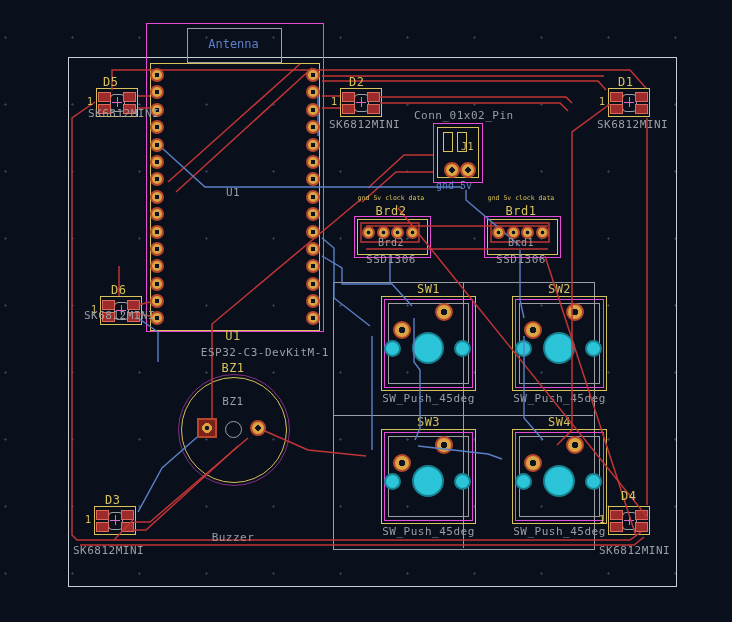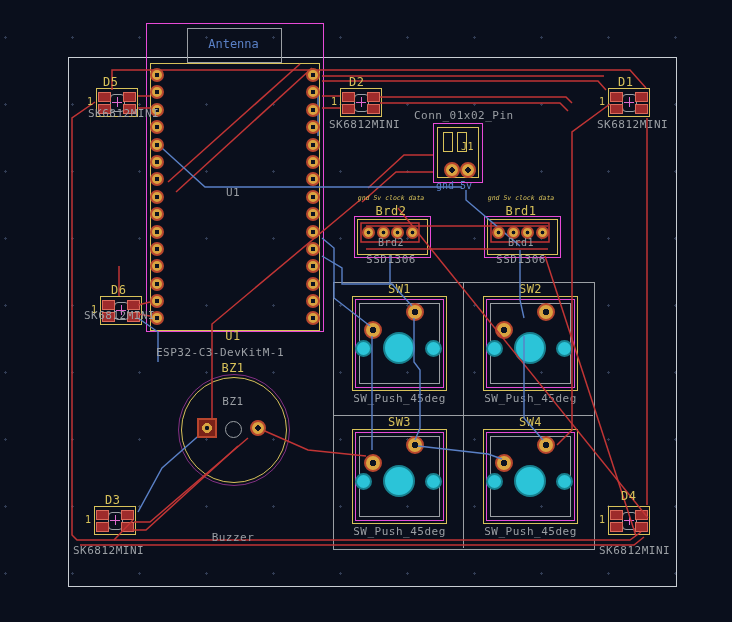--- a/index.html
+++ b/index.html
@@ -32,31 +32,31 @@
   .fabbox{position:absolute;border:1px solid #9b9fa4;z-index:2;}
   
   .led{position:absolute;width:40px;height:27px;border:1px solid #d8c25a;z-index:2;}
   .smd{position:absolute;width:11px;height:8px;background:#9e2b2b;border:1px solid #da6a5a;z-index:4;}
   .led .body{position:absolute;left:13px;top:5px;width:13px;height:16px;border:1px solid #9b9fa4;border-radius:4px;}
   .cross{position:absolute;left:15px;top:8px;width:10px;height:10px;z-index:5;}
   .cross::before{content:"";position:absolute;left:0;top:4.5px;width:10px;height:1px;background:#e06ad0;}
   .cross::after{content:"";position:absolute;left:4.5px;top:0;width:1px;height:10px;background:#e06ad0;}
   .pin1{position:absolute;color:#d8c25a;font-size:10px;z-index:5;}
   
-  .sw{position:absolute;width:93px;height:93px;border:1px solid #d8c25a;z-index:2;}
+  .sw{position:absolute;width:93px;height:93px;border:1px solid #d8c25a;z-index:2;margin-left:29px;}
   .sw .inner-m{position:absolute;left:2px;top:2px;right:2px;bottom:2px;border:1px solid #e84bd8;}
   .sw .inner-g{position:absolute;left:6px;top:6px;right:6px;bottom:6px;border:1px solid #9b9fa4;}
   .hole{position:absolute;border-radius:50%;background:#2bc4d8;border:2px solid #18808f;box-sizing:content-box;z-index:4;}
   .hole-big{width:28px;height:28px;}
   .hole-sm{width:13px;height:13px;}
   .sw .ref{position:absolute;left:0;right:0;top:-14px;text-align:center;}
   .sw .val{position:absolute;left:-10px;right:-10px;top:96px;text-align:center;}
   
   .disp .padrow{position:absolute;display:flex;gap:1.5px;z-index:4;}
-  .tiny{font-size:6.5px;letter-spacing:0;color:#d8c25a;font-style:italic;}
+  .tiny{font-size:6.5px;letter-spacing:0;color:#d8c25a;}
   
   .bz-circle{position:absolute;left:181px;top:377px;width:104px;height:104px;border:1px solid #d8c25a;border-radius:50%;z-index:2;}
   .bz-court{position:absolute;left:178px;top:374px;width:110px;height:110px;border:1px solid rgba(232,75,216,.55);border-radius:50%;z-index:2;}
   .bz-sq{position:absolute;left:197px;top:418px;width:20px;height:20px;border:2px solid #b8462e;box-sizing:border-box;
          background:radial-gradient(circle,#0d1322 0 18%,#d9a441 20% 42%,#7a2218 44%);z-index:4;}
   .bz-ring{position:absolute;left:225px;top:421px;width:15px;height:15px;border:1.5px solid #9b9fa4;border-radius:50%;z-index:3;}
   
   .j1-draw{position:absolute;border:1px solid #d8c25a;z-index:2;}
 </style>
 </head>
@@ -101,21 +101,21 @@
       <span class="pad pad14" style="position:static;"></span>
     <span class="pad pad14" style="position:static;"></span>
       <span class="pad pad14" style="position:static;"></span>
     <span class="pad pad14" style="position:static;"></span>
       <span class="pad pad14" style="position:static;"></span>
     <span class="pad pad14" style="position:static;"></span>
   </div>
 
   <div class="lbl fab" style="left:210px;top:187px;width:46px;text-align:center;">U1</div>
   <div class="lbl silk" style="left:210px;top:330px;width:46px;text-align:center;">U1</div>
-  <div class="lbl fab" style="left:120px;top:347px;width:200px;text-align:center;">ESP32-C3-DevKitM-1</div>
+  <div class="lbl fab" style="left:129px;top:347px;width:200px;text-align:right;">ESP32-C3-DevKitM-1</div>
 
   <svg class="traces" width="732" height="622">
     <g stroke="#c13535" stroke-width="1.5" fill="none">
       <polyline points="112,90 112,70 630,70 646,88"></polyline>
       <polyline points="95,102 72,118 72,535 77,540 630,540 641,532"></polyline>
       <polyline points="80,545 634,545 644,537"></polyline>
       <polyline points="133,520 114,540"></polyline>
       <polyline points="322,76 604,76"></polyline>
       <polyline points="322,81 598,81 606,90"></polyline>
       <polyline points="380,97 566,97 572,103"></polyline>

